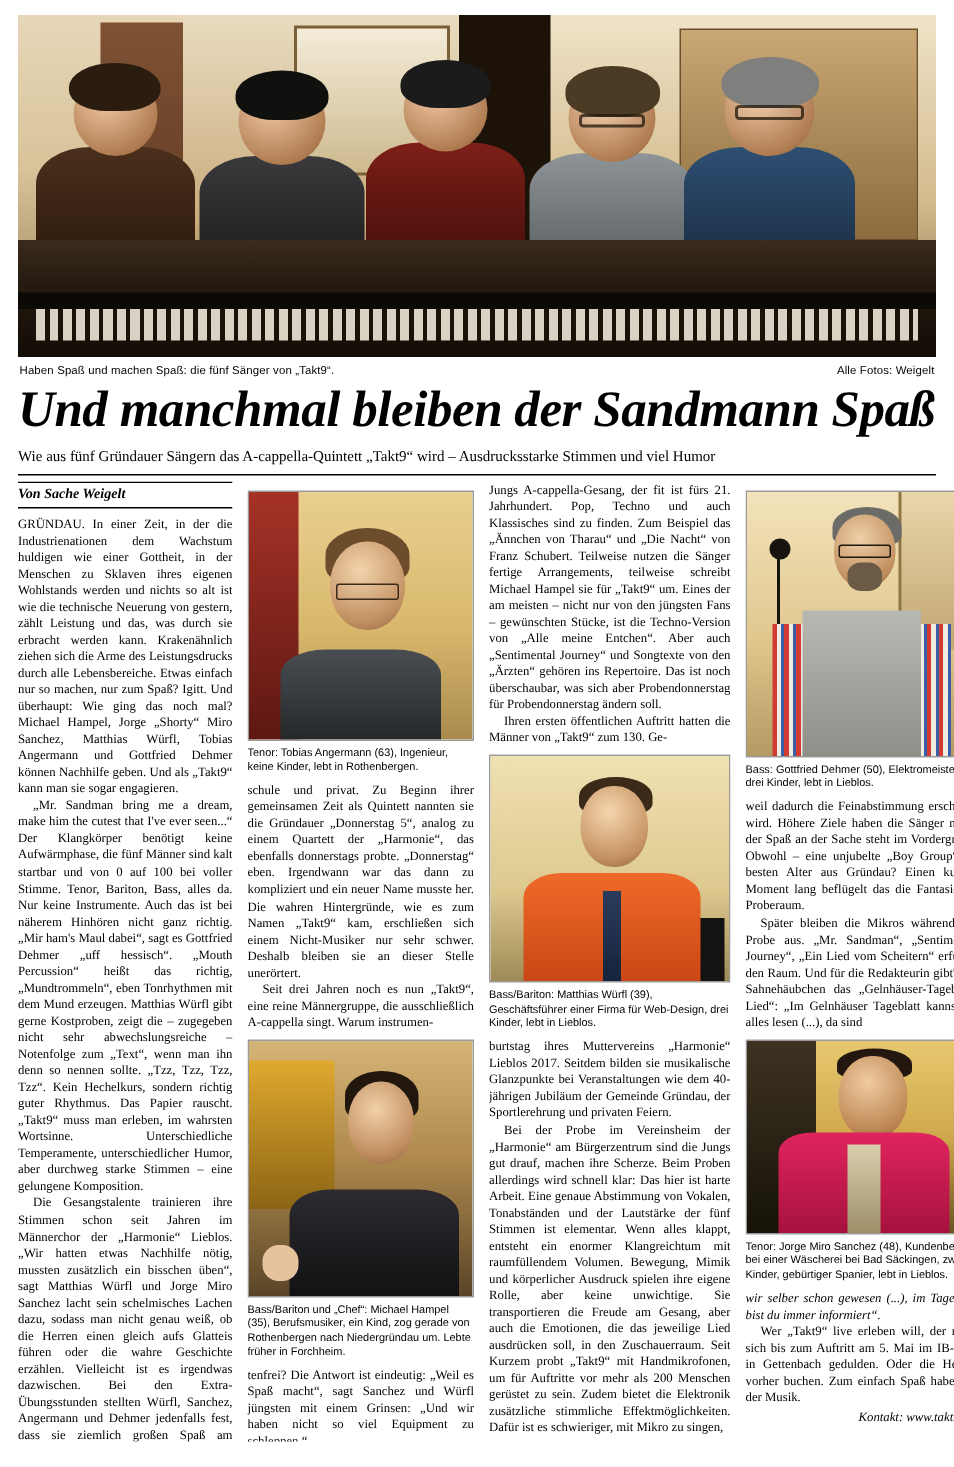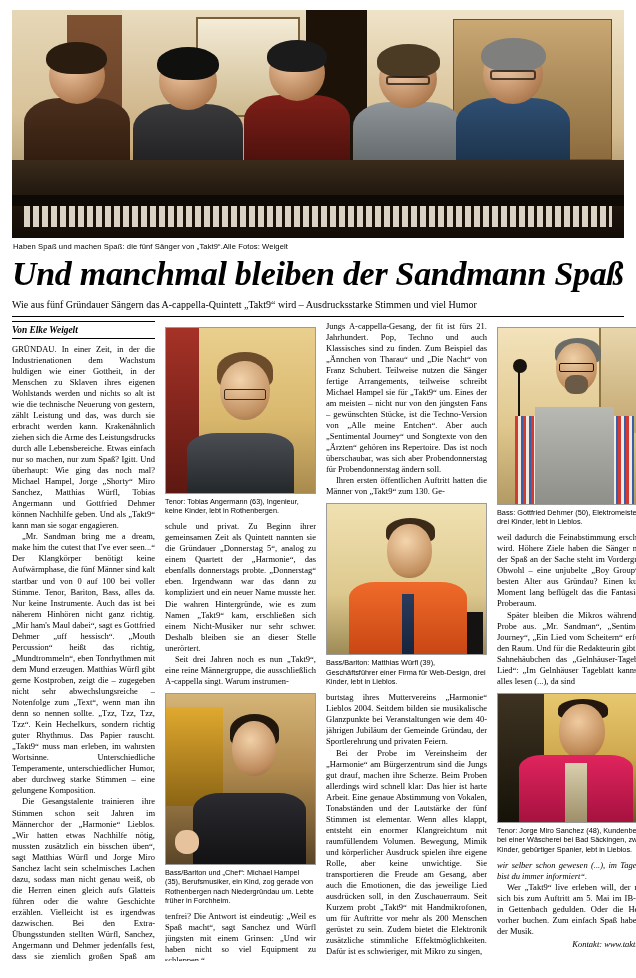--- a/index.html
+++ b/index.html
@@ -104,21 +104,21 @@
   .s5 .hair { background:#7f7f7d; }
   .s5 .body { background:linear-gradient(180deg,#2f4f73,#1b3047); }
   .glasses {
     position:absolute; left:12%; top:44%; width:76%; height:16%;
     border:2px solid rgba(30,20,10,.75); border-radius:3px;
     background: rgba(255,255,255,.10);
   }
 
   
   .hero-caption {
-    display:flex; align-items:baseline;
+    display:flex; justify-content:space-between; align-items:baseline;
     font-family:"Liberation Sans", sans-serif;
     font-size:7.6px; letter-spacing:.1px;
     padding:4px 1px 3px 1px;
     color:#000;
   }
 
   
   .headline {
     font-family:"Liberation Serif", serif;
     font-weight:bold; font-style:italic;
@@ -292,21 +292,21 @@
   </div>
 
   <div class="headline">Und manchmal bleiben der Sandmann Spaß</div>
   <div class="subhead">Wie aus fünf Gründauer Sängern das A-cappella-Quintett „Takt9“ wird – Ausdrucksstarke Stimmen und viel Humor</div>
   <div class="rule-thin"></div>
 
   <div class="cols">
 
     <div class="col">
 
-      <div class="byline">Von Elke Weigelt</div>
+      <div class="byline">Von Sache Weigelt</div>
       <p class="body lead">GRÜNDAU. In einer Zeit, in der die Industrienationen dem Wachstum huldigen wie einer Gottheit, in der Menschen zu Sklaven ihres eigenen Wohlstands werden und nichts so alt ist wie die technische Neuerung von gestern, zählt Leistung und das, was durch sie erbracht werden kann. Krakenähnlich ziehen sich die Arme des Leistungsdrucks durch alle Lebensbereiche. Etwas einfach nur so machen, nur zum Spaß? Igitt. Und überhaupt: Wie ging das noch mal? Michael Hampel, Jorge „Shorty“ Miro Sanchez, Matthias Würfl, Tobias Angermann und Gottfried Dehmer können Nachhilfe geben. Und als „Takt9“ kann man sie sogar engagieren.</p>
       <p class="body ital" style="font-style:normal">„Mr. Sandman bring me a dream, make him the cutest that I've ever seen...“ Der Klangkörper benötigt keine Aufwärmphase, die fünf Männer sind kalt startbar und von 0 auf 100 bei voller Stimme. Tenor, Bariton, Bass, alles da. Nur keine Instrumente. Auch das ist bei näherem Hinhören nicht ganz richtig. „Mir ham's Maul dabei“, sagt es Gottfried Dehmer „uff hessisch“. „Mouth Percussion“ heißt das richtig, „Mundtrommeln“, eben Tonrhythmen mit dem Mund erzeugen. Matthias Würfl gibt gerne Kostproben, zeigt die – zugegeben nicht sehr abwechslungsreiche – Notenfolge zum „Text“, wenn man ihn denn so nennen sollte. „Tzz, Tzz, Tzz, Tzz“. Kein Hechelkurs, sondern richtig guter Rhythmus. Das Papier rauscht. „Takt9“ muss man erleben, im wahrsten Wortsinne. Unterschiedliche Temperamente, unterschiedlicher Humor, aber durchweg starke Stimmen – eine gelungene Komposition.</p>
       <p class="body">Die Gesangstalente trainieren ihre Stimmen schon seit Jahren im Männerchor der „Harmonie“ Lieblos. „Wir hatten etwas Nachhilfe nötig, mussten zusätzlich ein bisschen üben“, sagt Matthias Würfl und Jorge Miro Sanchez lacht sein schelmisches Lachen dazu, sodass man nicht genau weiß, ob die Herren einen gleich aufs Glatteis führen oder die wahre Geschichte erzählen. Vielleicht ist es irgendwas dazwischen. Bei den Extra-Übungsstunden stellten Würfl, Sanchez, Angermann und Dehmer jedenfalls fest, dass sie ziemlich großen Spaß am gemeinsamen Singen haben. Was fehlte, war einer, der mehr Disziplin in die Sache bringt, ohne ein Spaßverderber zu sein. Und den fanden sie in Michael Hampel, 35, Berufsmusiker. Er unterrichtet an der Musik-</p>
     </div>
 
     <div class="col">
       <div class="portrait">
         <div class="ph p-tobias">
           <div class="curtain"></div>
           <div class="hair"></div>
@@ -343,21 +343,21 @@
         <div class="ph p-matthias">
           <div class="dark"></div>
           <div class="hair"></div>
           <div class="head"></div>
           <div class="torso"></div>
           <div class="tie"></div>
         </div>
       </div>
       <div class="cap">Bass/Bariton: Matthias Würfl (39), Geschäftsführer einer Firma für Web-Design, drei Kinder, lebt in Lieblos.</div>
 
-      <p class="body lead">burtstag ihres Muttervereins „Harmonie“ Lieblos 2004. Seitdem bilden sie musikalische Glanzpunkte bei Veranstaltungen wie dem 40-jährigen Jubiläum der Gemeinde Gründau, der Sportlerehrung und privaten Feiern.</p>
+      <p class="body lead">burtstag ihres Muttervereins „Harmonie“ Lieblos 2017. Seitdem bilden sie musikalische Glanzpunkte bei Veranstaltungen wie dem 40-jährigen Jubiläum der Gemeinde Gründau, der Sportlerehrung und privaten Feiern.</p>
       <p class="body">Bei der Probe im Vereinsheim der „Harmonie“ am Bürgerzentrum sind die Jungs gut drauf, machen ihre Scherze. Beim Proben allerdings wird schnell klar: Das hier ist harte Arbeit. Eine genaue Abstimmung von Vokalen, Tonabständen und der Lautstärke der fünf Stimmen ist elementar. Wenn alles klappt, entsteht ein enormer Klangreichtum mit raumfüllendem Volumen. Bewegung, Mimik und körperlicher Ausdruck spielen ihre eigene Rolle, aber keine unwichtige. Sie transportieren die Freude am Gesang, aber auch die Emotionen, die das jeweilige Lied ausdrücken soll, in den Zuschauerraum. Seit Kurzem probt „Takt9“ mit Handmikrofonen, um für Auftritte vor mehr als 200 Menschen gerüstet zu sein. Zudem bietet die Elektronik zusätzliche stimmliche Effektmöglichkeiten. Dafür ist es schwieriger, mit Mikro zu singen,</p>
     </div>
 
     <div class="col">
       <div class="portrait">
         <div class="ph p-gottfried">
           <div class="door"></div>
           <div class="micball"></div>
           <div class="mic"></div>
           <div class="hair"></div>

